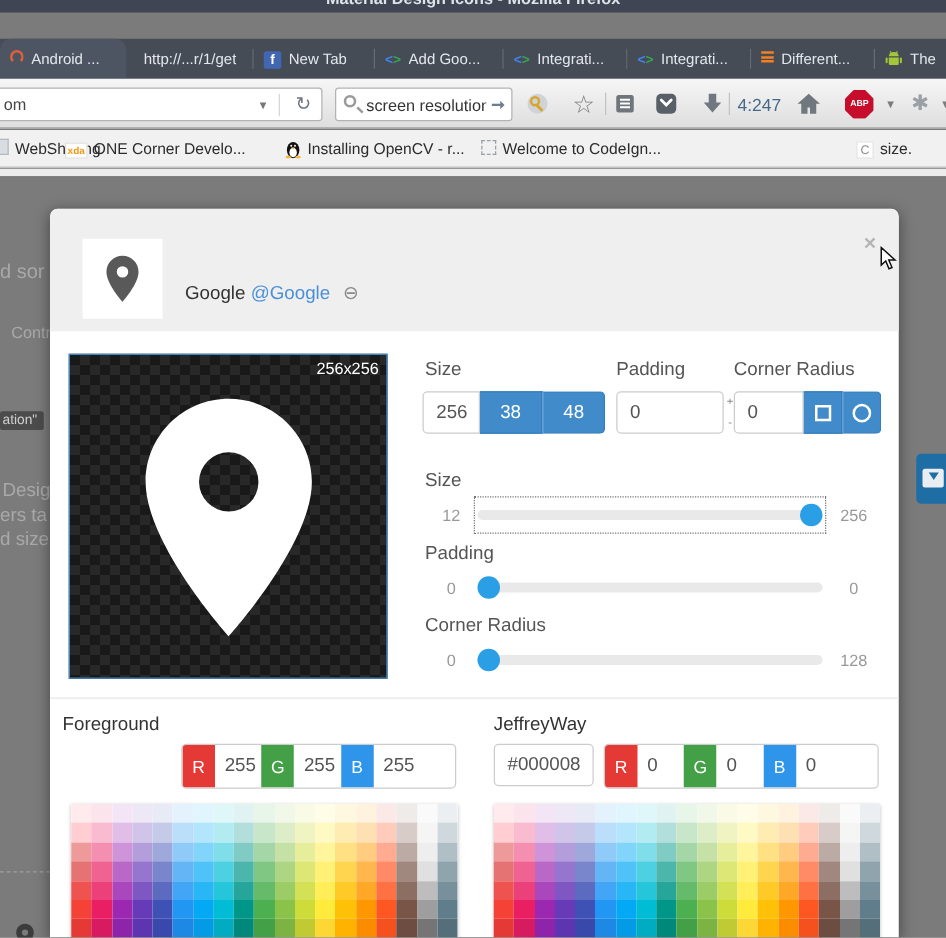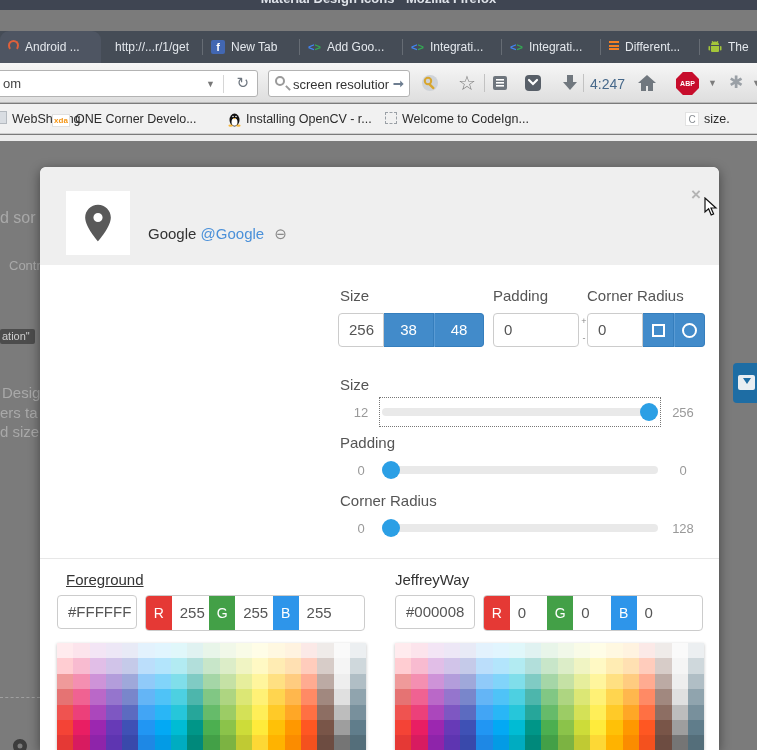--- a/index.html
+++ b/index.html
@@ -300,20 +300,26 @@
         <span class="link-glyph">⊖</span>
       </div>
       <div id="modal-close">×</div>
       <div id="cursor">
         <svg width="16" height="20" viewBox="0 0 16 20">
             <path d="M1,1 L1,15 L4.6,11.8 L7.2,18 L9.6,17 L7,11 L12,11 Z" fill="#fff" stroke="#111" stroke-width="1.2"></path>
           </svg>
       </div>
     </div>
 
+    <div id="preview">
+      <div class="dims">256x256</div>
+      <svg width="228" height="244" viewBox="0 0 24 24">
+          <path fill="#fff" d="M12,2C8.13,2 5,5.13 5,9c0,5.25 7,13 7,13s7,-7.75 7,-13c0,-3.87 -3.13,-7 -7,-7z M12,11.5A2.5,2.5 0 0,1 9.5,9A2.5,2.5 0 0,1 14.5,9A2.5,2.5 0 0,1 12,11.5z" fill-rule="evenodd"></path>
+        </svg>
+    </div>
 
     <div class="ctl-label" style="left:300px; top:120px;">Size</div>
     <div id="size-group">
       <div class="val">256</div>
       <div class="btn-blue p1">38</div>
       <div class="btn-blue p2">48</div>
     </div>
     <div class="ctl-label" style="left:453px; top:120px;">Padding</div>
     <div id="padding-group">
       <div class="input-box val" style="position:relative;">0</div>
@@ -361,22 +367,21 @@
             <div class="slider-track">
               <div class="slider-thumb" style="left: calc(0% + 0px);"></div>
             </div>
           </div>
           <div class="max">128</div>
         </div>
       </div>
 
     <div id="modal-divider"></div>
 
-    <div class="color-label" style="left:26px;text-decoration:underline;">Foreground</div>
-    <div class="input-box hex-box" style="left:17px;">#FFFFFF</div>
+    <div class="color-label" style="left:10px;">Foreground</div>
     <div class="rgb-group" style="left:105px; width:220px;">
       <div class="rgb-badge" style="background:#e53935;">R</div>
       <div class="rgb-val v1">255</div>
       <div class="rgb-badge" style="background:#43a047;">G</div>
       <div class="rgb-val v2">255</div>
       <div class="rgb-badge" style="background:#2e95ea;">B</div>
       <div class="rgb-val v3">255</div>
     </div>
     <div class="palette" style="left:17px;" id="palette-fg">
         <div class="prow">

